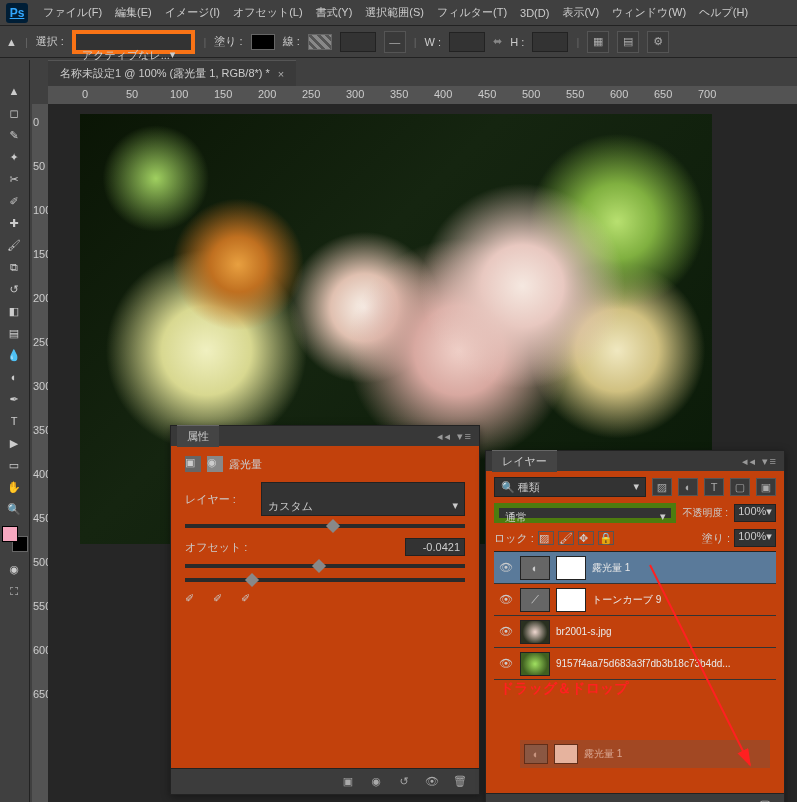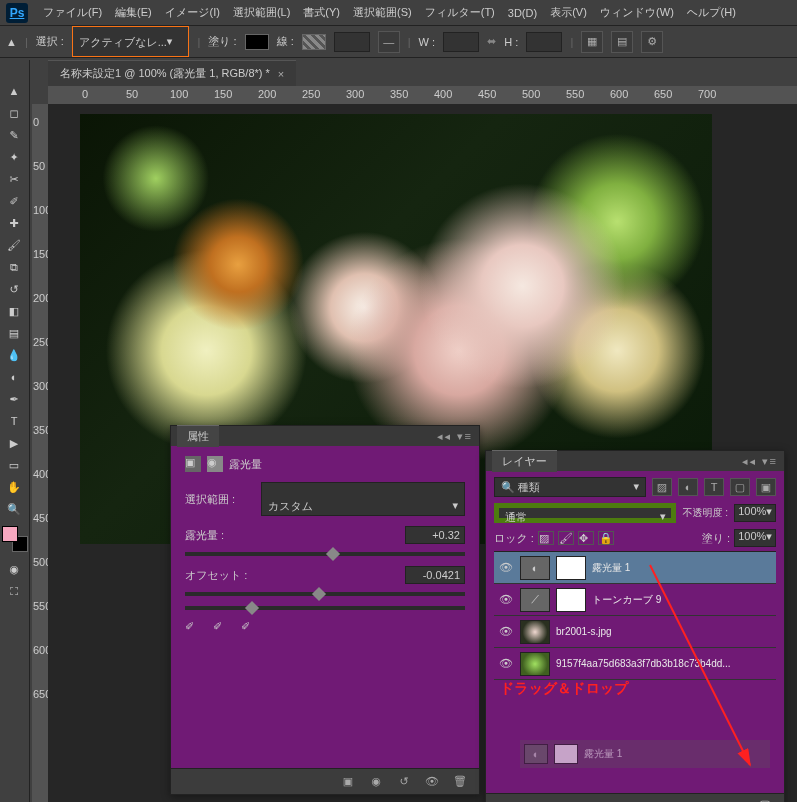--- a/index.html
+++ b/index.html
@@ -2,21 +2,21 @@
 <html><head>
 <meta charset="utf-8">
 <style>
 * { margin:0; padding:0; box-sizing:border-box; font-family:"Meiryo","Arial",sans-serif; font-size:11px; user-select:none; }
 body { width:797px; height:802px; background:#404040; color:#ccc; overflow:hidden; position:relative; }
 .menubar { height:26px; background:#404040; display:flex; align-items:center; padding:0 6px; gap:1px; border-bottom:1px solid #222; }
 .ps-logo { width:22px; height:20px; background:#001e36; color:#31a8ff; font-weight:bold; font-size:12px; display:flex; align-items:center; justify-content:center; border-radius:3px; margin-right:8px;text-decoration:underline; }
 .menu-item { padding:4px 6px; cursor:default; }
 .optbar { height:32px; background:#404040; display:flex; align-items:center; padding:0 6px; gap:8px; border-bottom:1px solid #222; }
 .opt-label { color:#ccc; }
-.opt-select { background:#333; border:1px solid #f97316; color:#ccc; padding:8px 16px 2px 6px; height:31px; min-width:90px; position:relative; }
+.opt-select { background:#333; border:4px solid #f97316; color:#ccc; padding:14px 16px 2px 6px; height:24px; min-width:90px; position:relative; }
 .swatch { width:24px; height:16px; background:#000; border:1px solid #666; display:inline-block; }
 .opt-input { width:36px; height:20px; background:#333; border:1px solid #222; color:#888; text-align:center; }
 .opt-icon { width:22px; height:22px; border:1px solid #555; background:#3a3a3a; display:flex; align-items:center; justify-content:center; color:#aaa; }
 .ruler-h { position:absolute; left:48px; top:86px; right:0; height:18px; background:#535353; overflow:hidden; font-size:9px; color:#ccc; }
 .ruler-v { position:absolute; left:32px; top:104px; width:16px; bottom:0; background:#535353; overflow:hidden; font-size:9px; color:#ccc; }
 .ruler-h span { position:absolute; top:2px; }
 .ruler-v span { position:absolute; left:1px; writing-mode:horizontal-tb; }
 .tabbar { position:absolute; left:48px; top:60px; height:26px; display:flex; align-items:flex-end; }
 .doc-tab { background:#3a3a3a; padding:5px 12px; border-top:1px solid #555; color:#ccc; display:flex; gap:8px; align-items:center; }
 .doc-tab .x { color:#aaa; }
@@ -31,21 +31,21 @@
   radial-gradient(circle at 70% 40%, #f5e8e0 0%, #e8c8c0 8%, transparent 20%),
   radial-gradient(circle at 60% 55%, #f0d0c8 0%, #d8a8a0 10%, transparent 25%),
   radial-gradient(circle at 45% 45%, #f8f0e8 0%, #e0c0b0 8%, transparent 18%),
   radial-gradient(circle at 25% 35%, #e8a040 0%, #c07020 5%, transparent 12%),
   radial-gradient(circle at 20% 55%, #f0f0c0 0%, #d8d890 8%, transparent 18%),
   radial-gradient(circle at 85% 25%, #b8e070 0%, #80b040 6%, transparent 14%),
   radial-gradient(circle at 85% 55%, #f0e8c0 0%, #d0c080 7%, transparent 15%),
   radial-gradient(circle at 12% 15%, #a0d060 0%, transparent 8%),
   linear-gradient(135deg, #0a1505 0%, #152510 40%, #0a1a08 100%);
 }
-.panel { position:absolute; background:#701a75; border:1px solid #222; box-shadow:0 2px 8px rgba(0,0,0,.4); }
+.panel { position:absolute; background:#c2410c; border:1px solid #222; box-shadow:0 2px 8px rgba(0,0,0,.4); }
 .panel-head { height:20px; background:#383838; display:flex; align-items:center; padding:0 6px; font-size:10px; color:#ccc; justify-content:space-between; }
 .panel-head .ctrl { color:#999; letter-spacing:2px; }
 .panel-tab { background:#444; padding:3px 10px; border-top:1px solid #666; }
 .props-panel { left:170px; top:425px; width:310px; height:370px; }
 .props-body { padding:10px 14px; }
 .props-row { display:flex; align-items:center; margin-bottom:8px; gap:6px; }
 .props-icon { width:16px; height:16px; background:#666; display:inline-block; }
 .prop-label { width:70px; color:#ccc; }
 .prop-select { flex:1; background:#333; border:1px solid #222; color:#ccc; padding:16px 6px; height:20px; }
 .prop-value { width:60px; background:#333; border:1px solid #222; color:#ccc; padding:2px 4px; text-align:right; height:18px; margin-left:auto; }
@@ -82,21 +82,21 @@
 .drag-ghost { position:absolute; left:520px; top:740px; width:250px; height:28px; background:rgba(90,90,90,.5); display:flex; align-items:center; gap:6px; padding:0 4px; opacity:.6; }
 </style>
 </head>
 <body>
 
 <div class="menubar">
   <div class="ps-logo">Ps</div>
   <div class="menu-item">ファイル(F)</div>
   <div class="menu-item">編集(E)</div>
   <div class="menu-item">イメージ(I)</div>
-  <div class="menu-item">選択範囲(L)</div>
+  <div class="menu-item">オフセット(L)</div>
   <div class="menu-item">書式(Y)</div>
   <div class="menu-item">選択範囲(S)</div>
   <div class="menu-item">フィルター(T)</div>
   <div class="menu-item">3D(D)</div>
   <div class="menu-item">表示(V)</div>
   <div class="menu-item">ウィンドウ(W)</div>
   <div class="menu-item">ヘルプ(H)</div>
 </div>
 
 <div class="optbar">
@@ -204,26 +204,22 @@
     <span class="panel-tab">属性</span>
     <span class="ctrl">◂◂ ▾≡</span>
   </div>
   <div class="props-body">
     <div class="props-row">
       <span class="props-icon">▣</span>
       <span class="props-icon" style="background:#888;">◉</span>
       <span>露光量</span>
     </div>
     <div class="props-row" style="margin-top:10px;">
-      <span class="prop-label">選択範囲 :</span>
+      <span class="prop-label">レイヤー :</span>
       <div class="prop-select"><span>カスタム</span><span style="float:right;">▾</span></div>
-    </div>
-    <div class="props-row" style="margin-top:10px;">
-      <span class="prop-label">露光量 :</span>
-      <span class="prop-value">+0.32</span>
     </div>
     <div class="slider-wrap">
         <div class="slider">
           <div class="slider-thumb" style="left:53%;"></div>
         </div>
       </div>
     <div class="props-row">
       <span class="prop-label">オフセット :</span>
       <span class="prop-value">-0.0421</span>
     </div>

